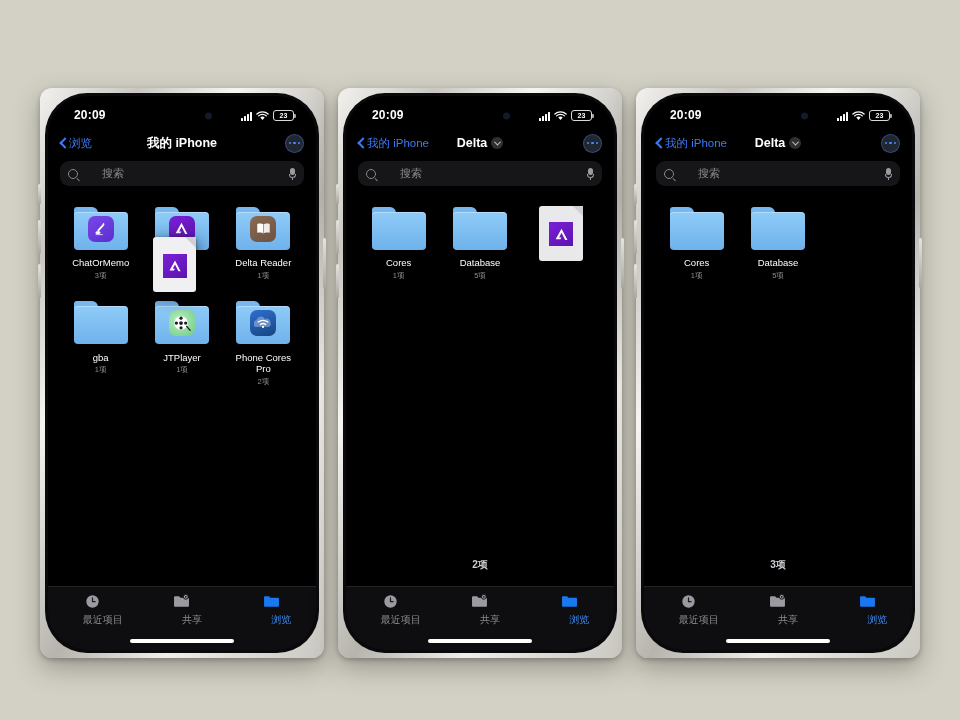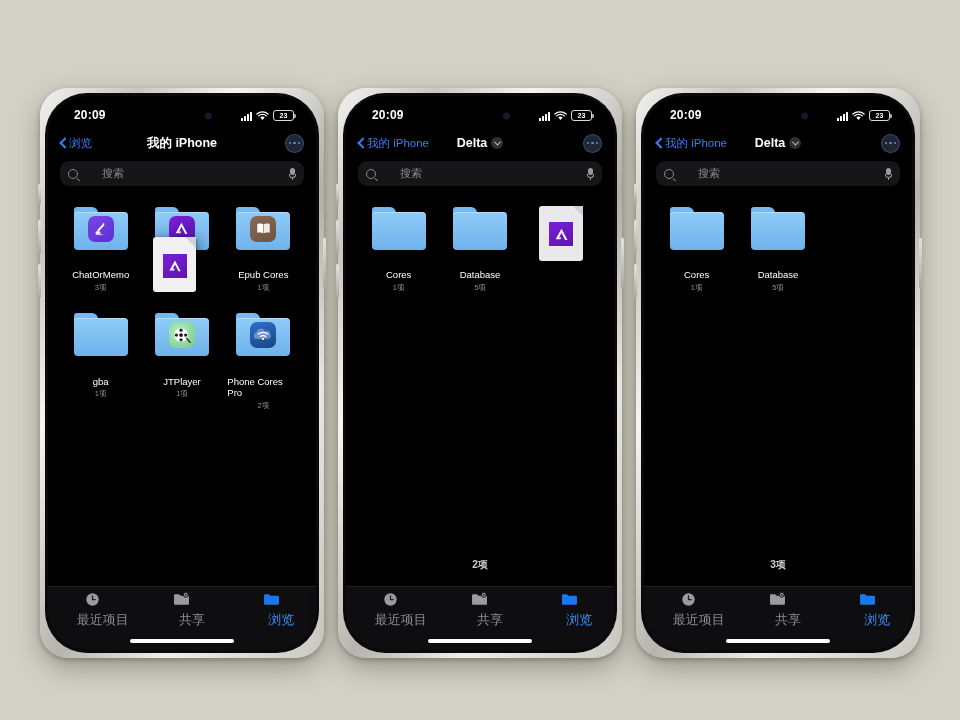--- a/index.html
+++ b/index.html
@@ -12,21 +12,21 @@
   .stage {
     position: relative;
     width: 960px; height: 720px;
     background: #d3d1c5;
   }
 
   
   .phone {
     position: absolute;
     width: 284px; height: 570px;
-    border-radius: 28px;
+    border-radius: 12px;
     background: linear-gradient(120deg,#f2f1ee 0%, #c9c7c0 16%, #f6f5f2 32%, #b6b4ad 56%, #efeeea 74%, #cac8c1 100%);
     padding: 5px;
     box-shadow: 0 10px 26px rgba(60,58,50,0.38), 0 2px 5px rgba(0,0,0,0.25);
   }
   .phone.p1 { left: 40px;  top: 88px; }
   .phone.p2 { left: 338px; top: 88px; }
   .phone.p3 { left: 636px; top: 88px; }
 
   .bezel {
     position: relative;
@@ -213,25 +213,25 @@
   .cell {
     display: flex; flex-direction: column; align-items: center;
     position: relative;
   }
   .iconbox {
     width: 55px; height: 48px;
     position: relative;
     display:flex; align-items:center; justify-content:center;
   }
   .label {
-    margin-top: 17px;
+    margin-top: 5px;
     color: #fff;
     font-size: 9.5px;
     line-height: 11.5px;
-    text-align: left;
+    text-align: center;
     max-width: 72px;
     word-break: break-word;
   }
   .sublabel {
     margin-top: 2px;
     color: #8e8e93;
     font-size: 7.5px;
     line-height: 10px;
     text-align: center;
   }
@@ -332,21 +332,21 @@
     display: flex;
     align-items: center;
   }
   .tab {
     flex: 1;
     display: flex; flex-direction: column;
     align-items: center; justify-content: center;
     gap: 3px;
   }
   .tab .ticon { height: 17px; display:flex; align-items:center; justify-content:center; }
-  .tab .tlabel { font-size: 13px; color: #8a8a8f; margin-left: 20px; }
+  .tab .tlabel { font-size: 10px; color: #8a8a8f; margin-left: 20px; }
   .tab.active .tlabel { color: #3b8cf7; }
 
   .homebar {
     flex: none;
     height: 18px;
     display: flex; align-items: center; justify-content: center;
     background: #0e0e10;
   }
   .homebar .bar {
     width: 104px; height: 4px; border-radius: 3px; background: #fff;
@@ -468,21 +468,21 @@
                     <div class="epub-badge">
                       <svg width="17" height="14" viewBox="0 0 18 14">
                           <path d="M9 2.4 C7.2 1 4.6 1 2.4 1.6 v9.4 c2.2-0.6 4.8-0.6 6.6 0.8 Z" fill="#fff"></path>
                           <path d="M9 2.4 C10.8 1 13.4 1 15.6 1.6 v9.4 c-2.2-0.6-4.8-0.6-6.6 0.8 Z" fill="#f2ece6"></path>
                           <path d="M9 2.4 v9.4" stroke="#a88f78" stroke-width="0.9"></path>
                         </svg>
                     </div>
                   </div>
                 </div>
               </div>
-              <div class="label">Epub Cores</div>
+              <div class="label">Delta Reader</div>
               <div class="sublabel">1项</div>
             </div>
 
             <div class="cell">
               <div class="iconbox">
                 <div class="folder">
                     <div class="tab"></div>
                     <div class="body"></div>
                   </div>
               </div>

